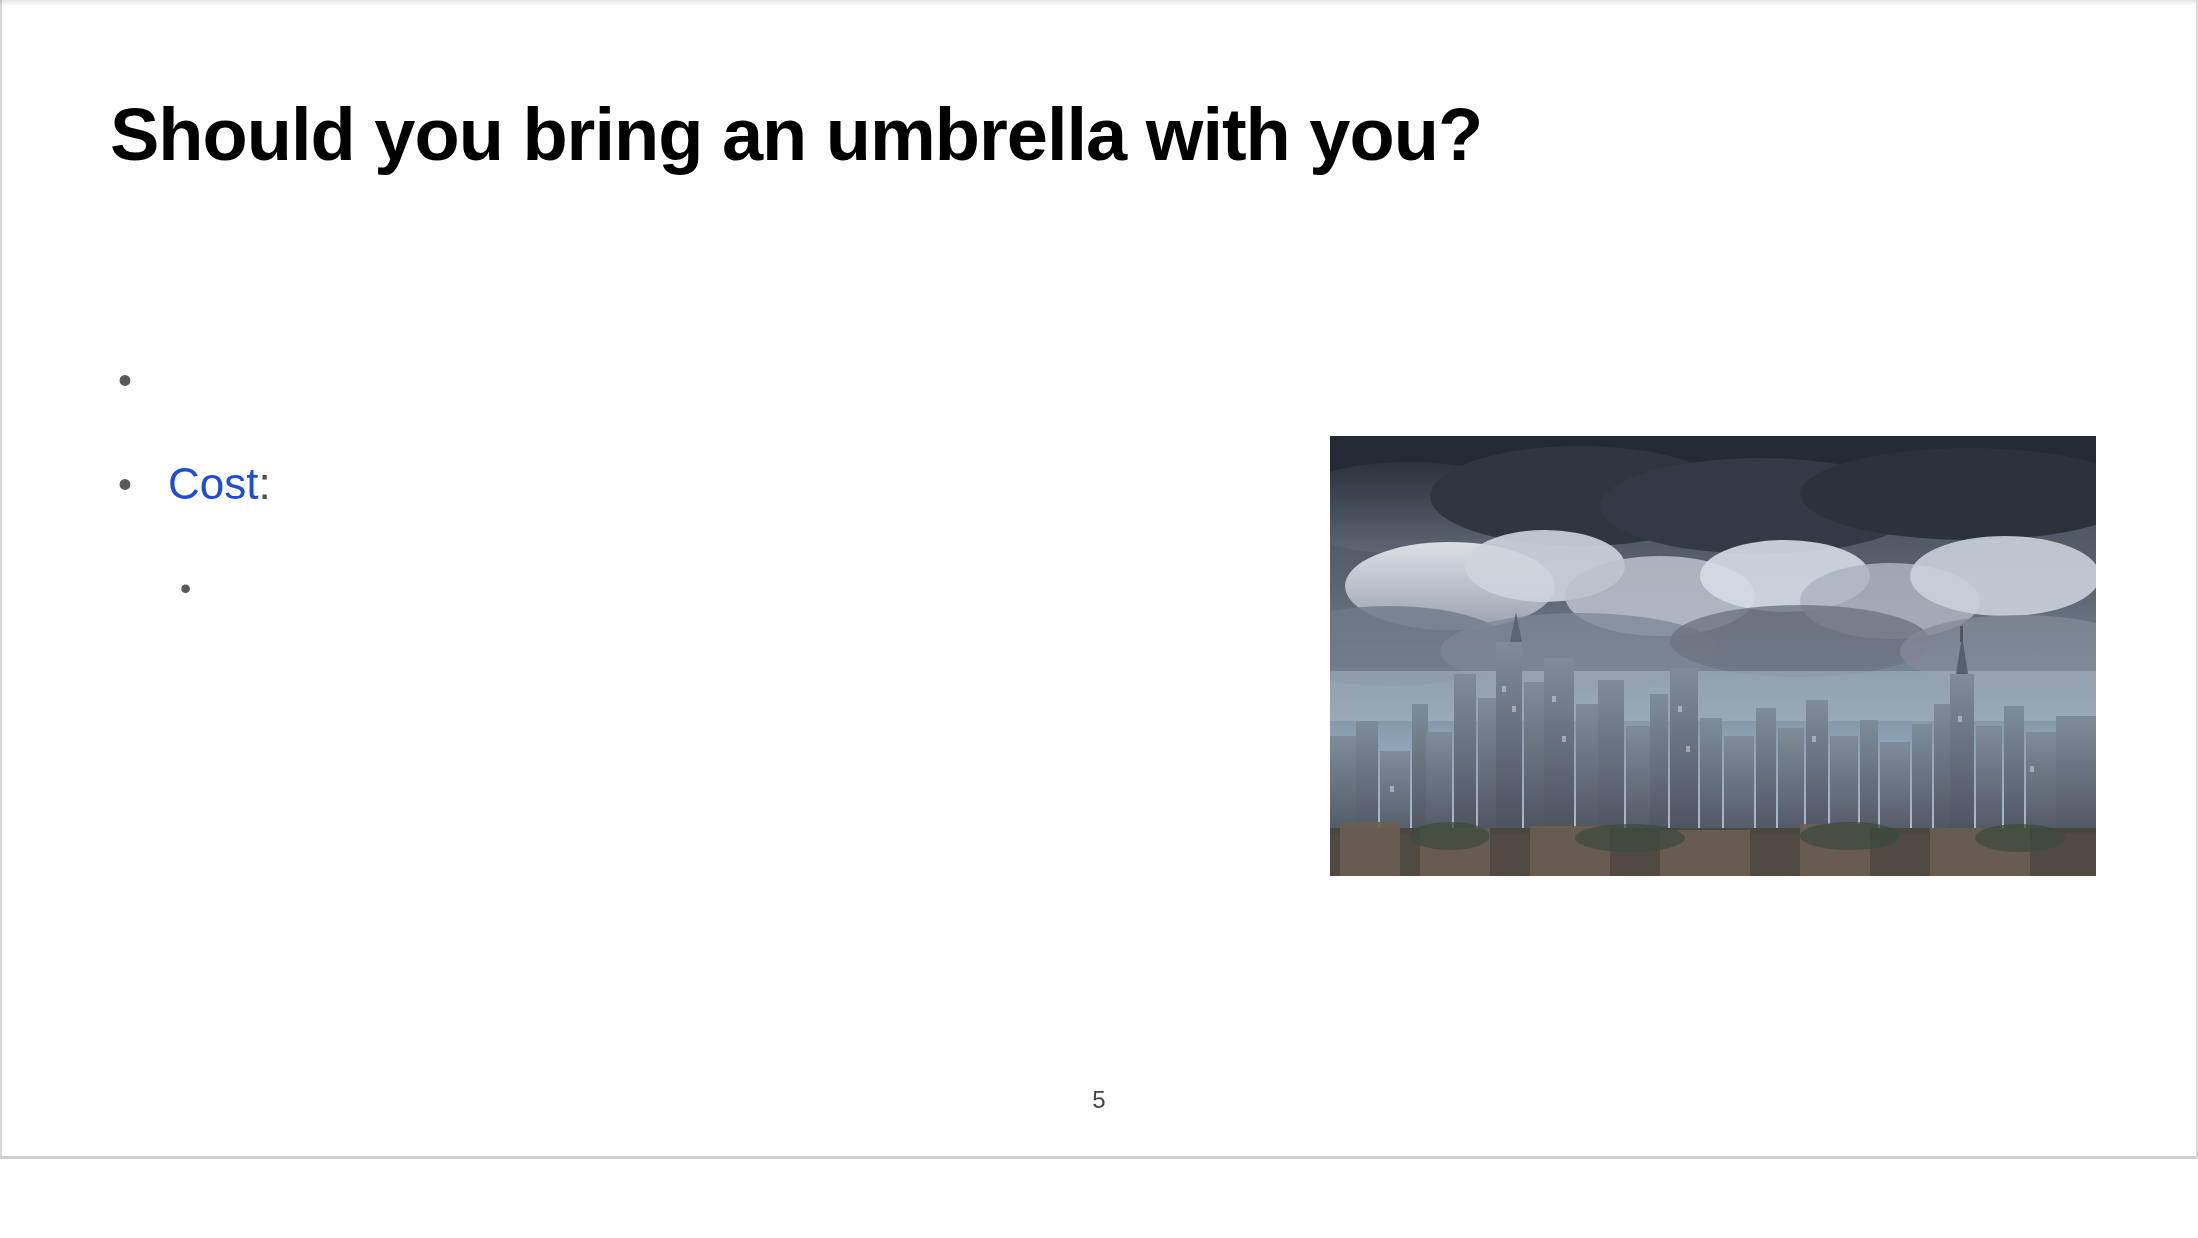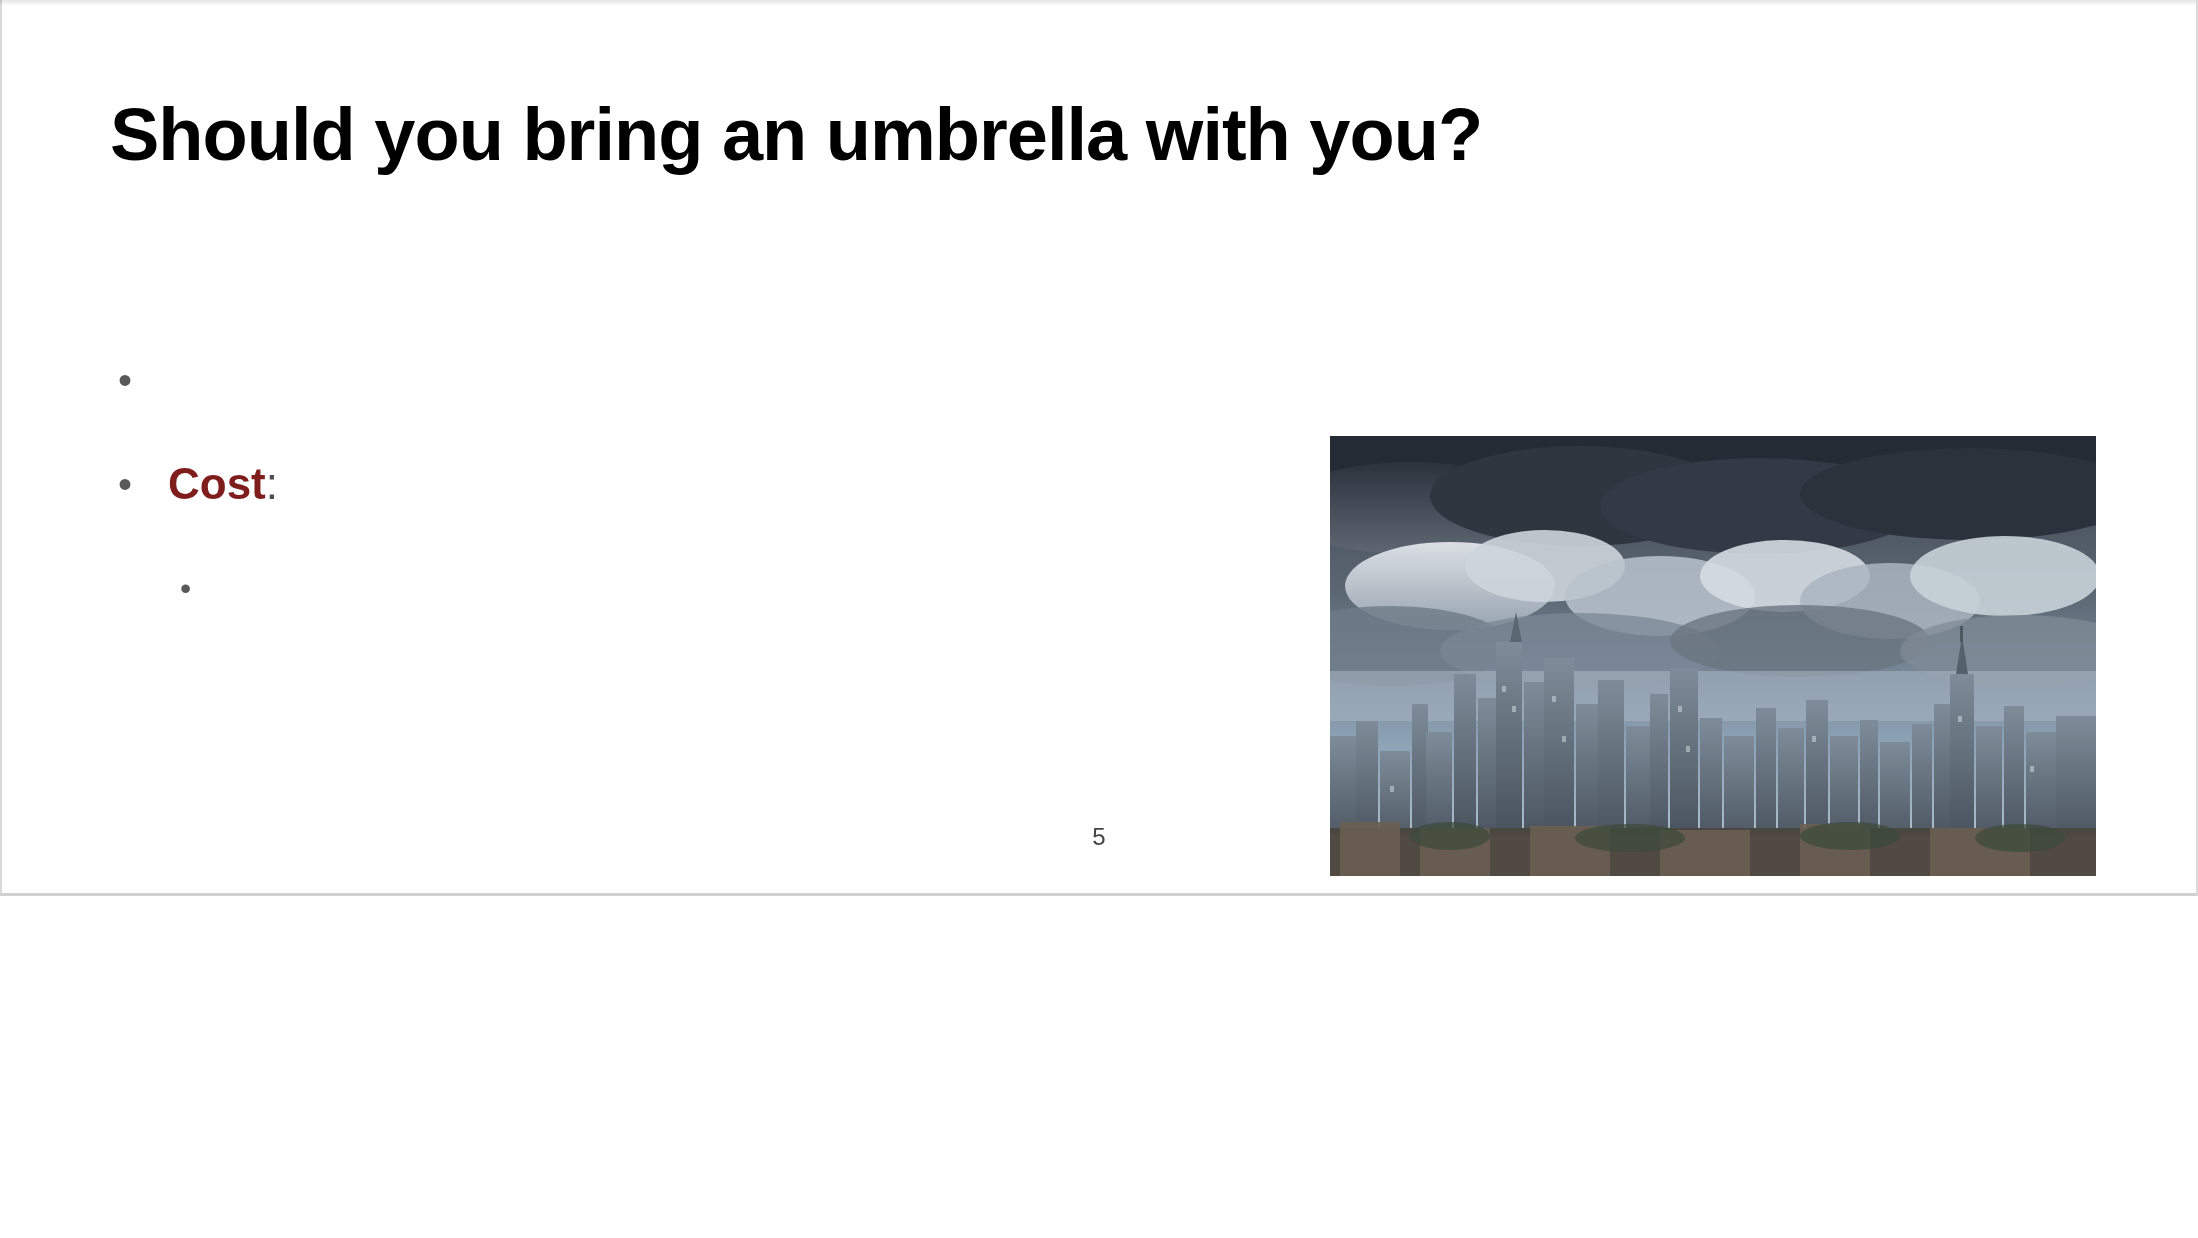--- a/index.html
+++ b/index.html
@@ -9,21 +9,21 @@
     width: 2198px;
     height: 1238px;
     overflow: hidden;
   }
   body {
     font-family: "Liberation Sans", sans-serif;
   }
   .slide {
     position: relative;
     width: 2198px;
-    height: 896px;
+    height: 1159px;
     background: #ffffff;
     box-sizing: border-box;
   }
   
   .slide::before {
     content: "";
     position: absolute;
     left: 0; top: 0; bottom: 0;
     width: 2px;
     background: #d9d9d9;
@@ -99,22 +99,22 @@
   }
   .level2 .bullet-text {
     font-size: 42px;
     line-height: 60px;
   }
   .kw-uncertainty {
     color: #2aa3e0;
     font-weight: bold;
   }
   .kw-cost {
-    color: #7f1d1d;
-    font-weight: bold;
+    color: #1d4ed8;
+    font-weight: normal;
   }
 
   .photo {
     position: absolute;
     left: 1330px;
     top: 436px;
     width: 766px;
     height: 440px;
     overflow: hidden;
     background: #2b3440;

